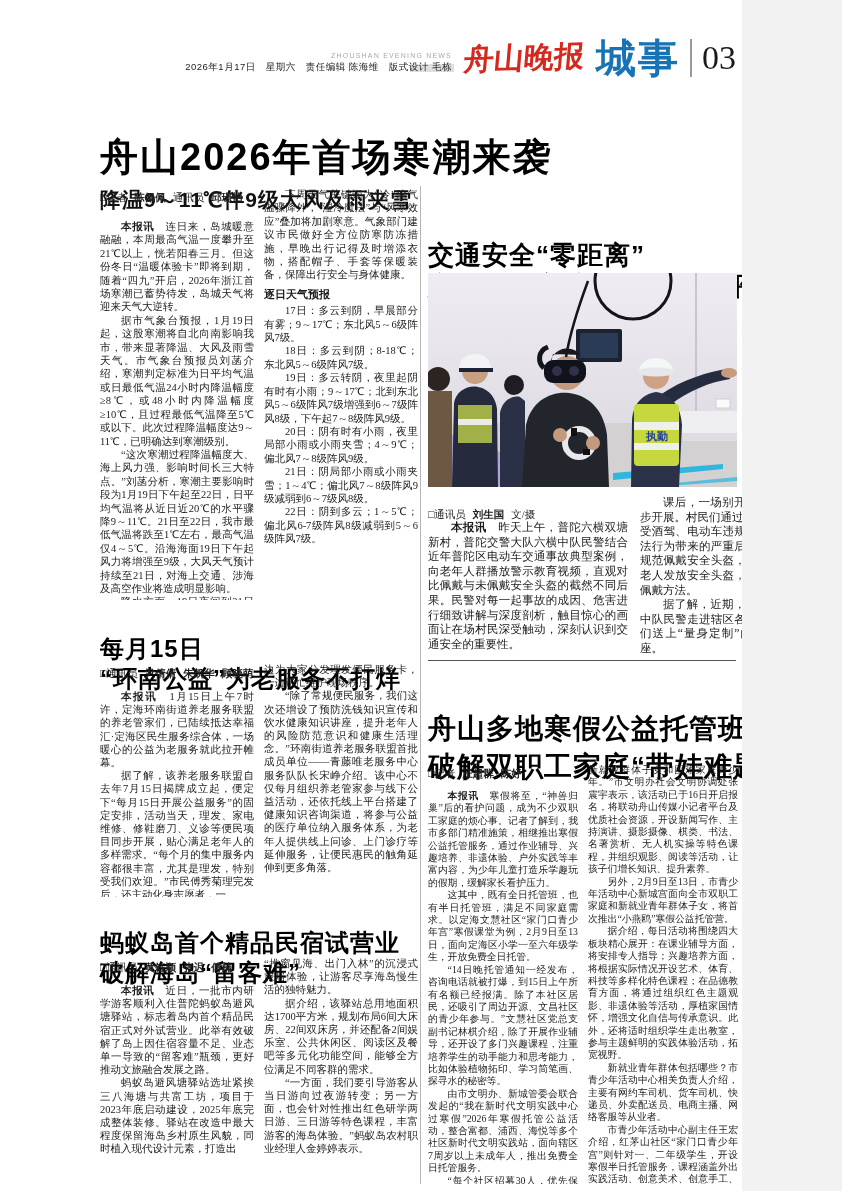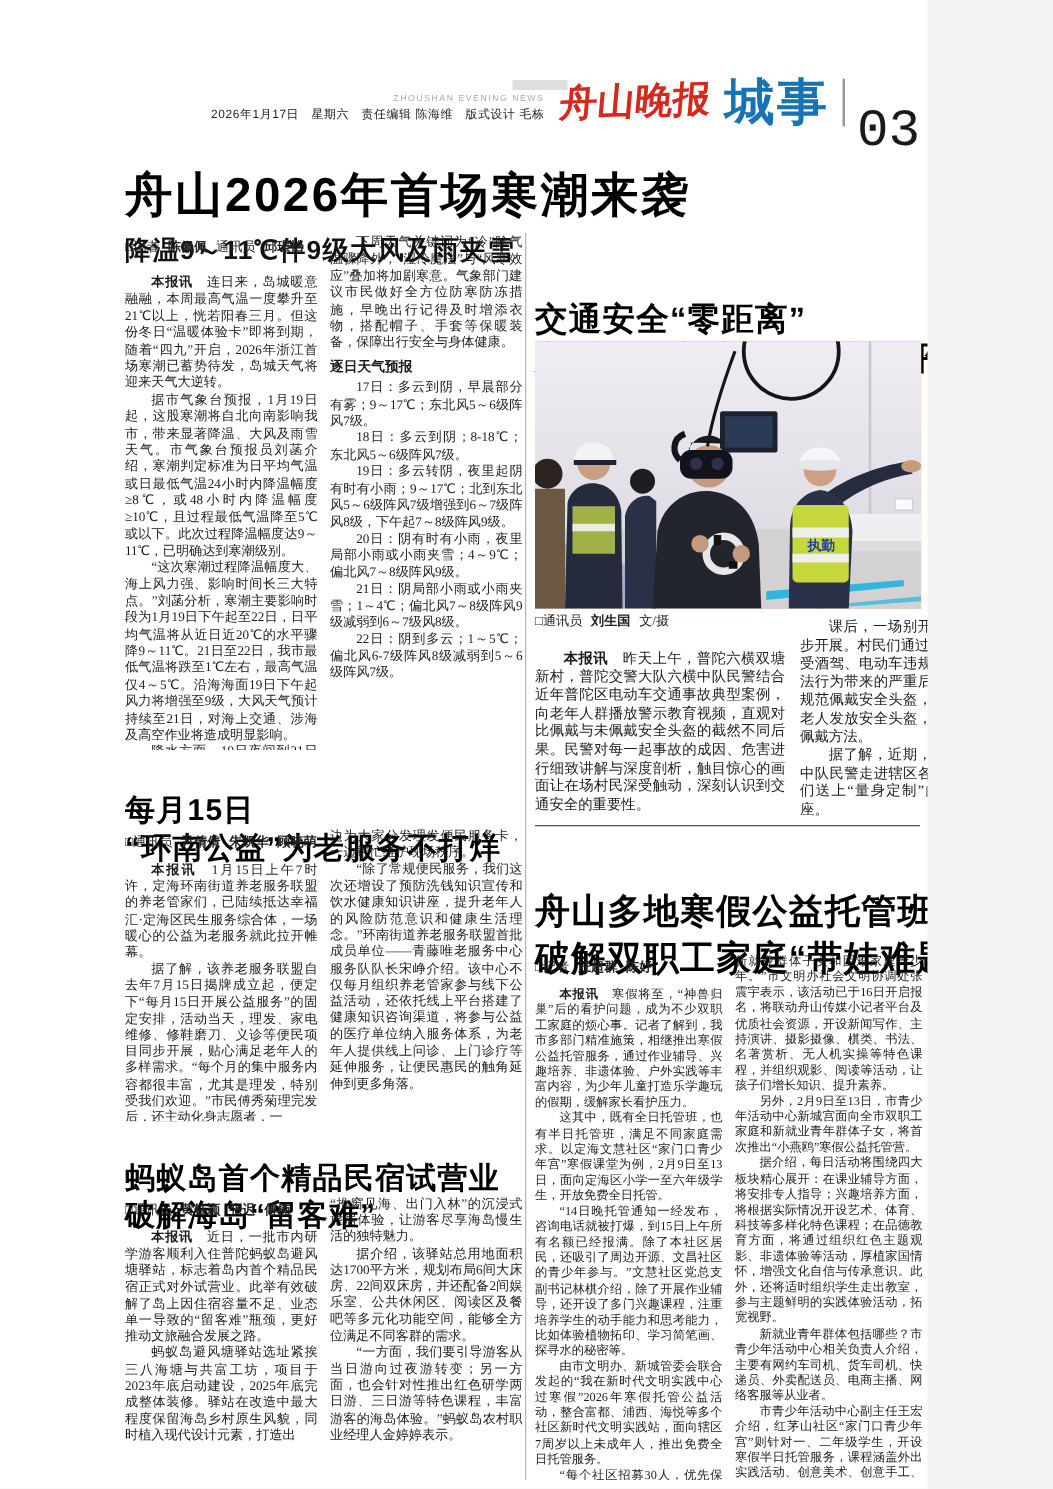--- a/index.html
+++ b/index.html
@@ -10,21 +10,21 @@
   
   .masthead{position:absolute;top:38px;right:6px;display:flex;align-items:center;gap:10px;}
   .mh-meta{text-align:right;padding-top:10px;}
   .mh-en{font-family:"Liberation Sans",sans-serif;font-size:7px;letter-spacing:1.2px;color:#aaa;}
   .mh-date{font-family:"Liberation Sans",sans-serif;font-size:9.5px;color:#222;margin-top:2px;letter-spacing:0.5px;}
   .mh-logo{font-size:30px;color:#d5281e;font-weight:900;transform:skewX(-7deg) rotate(-2deg);
            font-family:"Liberation Serif",serif;line-height:1;padding:0 2px;}
   .mh-section{font-size:40px;color:#1873b5;font-weight:900;font-family:"Liberation Sans",sans-serif;
               letter-spacing:2px;line-height:1;}
   .mh-sep{width:2px;height:38px;background:#9a9a9a;}
-  .mh-pageno{font-size:42px;color:#1a1a1a;font-family:Liberation Mono, monospace;font-weight:500;line-height:1;margin-top:46px;}
+  .mh-pageno{font-size:34px;color:#1a1a1a;font-family:Liberation Serif, serif;font-weight:500;line-height:1;}
   .deco-bar{left:410px;top:64px;width:44px;height:8px;background:#dedede;}
 
   
   .v-rule{left:420px;top:186px;width:1px;height:998px;background:#b5b5b5;}
   .h-rule{left:428px;top:660px;width:308px;height:1px;background:#555;}
 
   
   .headline{font-family:"Liberation Sans",sans-serif;font-weight:900;color:#000;white-space:nowrap;margin-top:32px;}
   .lead-h1{left:100px;top:104px;font-size:38px;letter-spacing:2px;line-height:1.15;}
   .lead-h2{left:100px;top:154px;font-size:21px;font-weight:600;letter-spacing:1px;color:#111;}
@@ -34,21 +34,21 @@
   .mayi-h{left:100px;top:896px;font-size:24px;line-height:30px;letter-spacing:1px;}
 
   
   .byline{font-size:10.5px;color:#222;white-space:nowrap;}
   .byline span{margin-right:7px;}
   .byline .by-name{font-weight:bold;}
   .lead-byline{left:100px;top:191px;}
   .huannan-byline{left:100px;top:667px;}
   .mayi-byline{left:100px;top:961px;}
   .tuoguan-byline{left:428px;top:767px;}
-  .traffic-caption{left:428px;top:490px;}
+  .traffic-caption{left:428px;top:508px;}
 
   
   .cols{display:flex;overflow:hidden;align-items:stretch;}
   .cols .col{flex:1 1 0;min-width:0;}
   .para{margin:0;text-indent:2em;text-align:justify;}
   .para.noind{text-indent:0;}
   .para b{font-family:"Liberation Sans",sans-serif;font-weight:700;}
   .colhead{font-family:"Liberation Sans",sans-serif;font-weight:700;font-size:11px;
            margin:6px 0 3px;text-indent:0;text-align:left;}
 
@@ -57,21 +57,21 @@
   .huannan-cols{left:100px;top:663px;width:318px;height:234px;gap:10px;font-size:10.5px;line-height:13.2px;}
   .huannan-cols .col:first-child{padding-top:27px;}
   .mayi-cols{left:100px;top:957px;width:318px;height:226px;gap:10px;font-size:10.5px;line-height:13.2px;}
   .mayi-cols .col:first-child{padding-top:27px;}
   .traffic-cols{left:428px;top:495px;width:412px;height:164px;gap:12px;font-size:11.5px;line-height:14.6px;}
   .traffic-cols .col:first-child{padding-top:25px;}
   .tuoguan-cols{left:428px;top:764px;width:310px;height:420px;gap:10px;font-size:9.8px;line-height:12.4px;}
   .tuoguan-cols .col:first-child{padding-top:26px;}
 
   
-  .photo{left:428px;top:273px;width:309px;height:214px;overflow:hidden;background:#fdba74;}
+  .photo{left:428px;top:273px;width:309px;height:214px;overflow:hidden;background:#84cc16;}
 </style>
 </head>
 <body>
 
 <div class="page">
 
   <div class="abs deco-bar"></div>
   <header class="masthead">
     <div class="mh-meta">
       <div class="mh-en">ZHOUSHAN EVENING NEWS</div>

